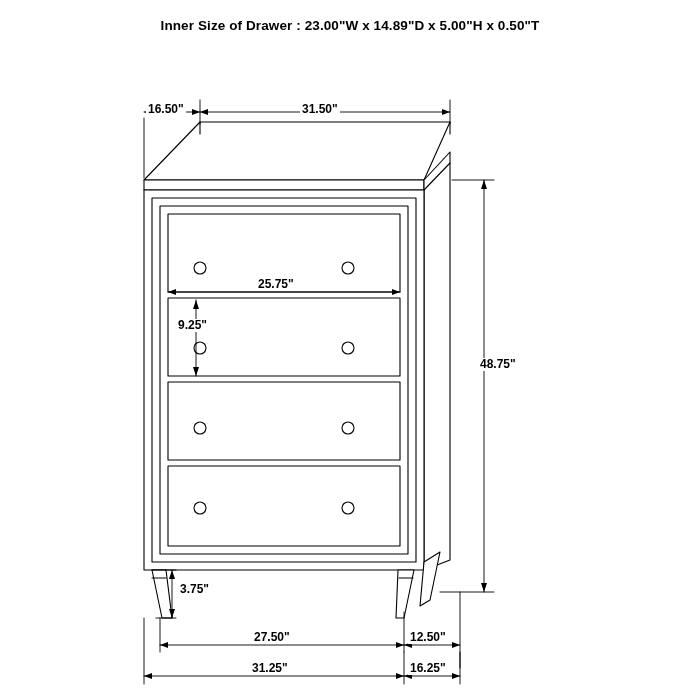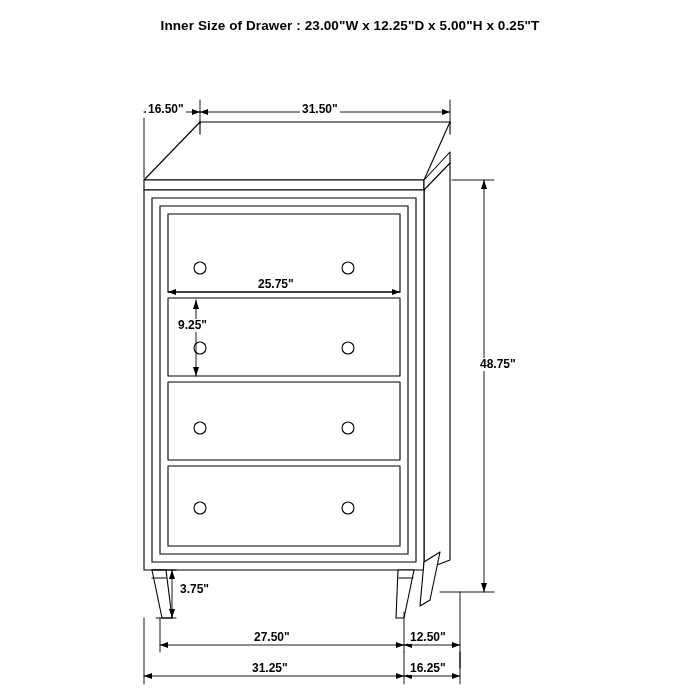--- a/index.html
+++ b/index.html
@@ -46,21 +46,21 @@
     background: #ffffff;
     padding: 0 2px;
     line-height: 13px;
   }
 </style>
 </head>
 <body>
 
 <div id="stage">
 
-  <div class="title">Inner Size of Drawer : 23.00"W x 12.25"D x 5.00"H x 0.25"T</div>
+  <div class="title">Inner Size of Drawer : 23.00"W x 14.89"D x 5.00"H x 0.50"T</div>
 
   <svg class="diagram" viewBox="0 0 700 700">
     <g fill="none" stroke="#000000" stroke-width="1.1" stroke-linejoin="round" stroke-linecap="round">
 
       <polygon points="144,180 200,122 450,122 424,180" fill="#ffffff"></polygon>
       <polygon points="144,180 424,180 424,190 144,190" fill="#ffffff"></polygon>
       <line x1="200" y1="122" x2="200" y2="134"></line>
       <line x1="450" y1="122" x2="450" y2="134"></line>
 
       <polygon points="424,180 450,152 450,560 424,570" fill="#ffffff"></polygon>

